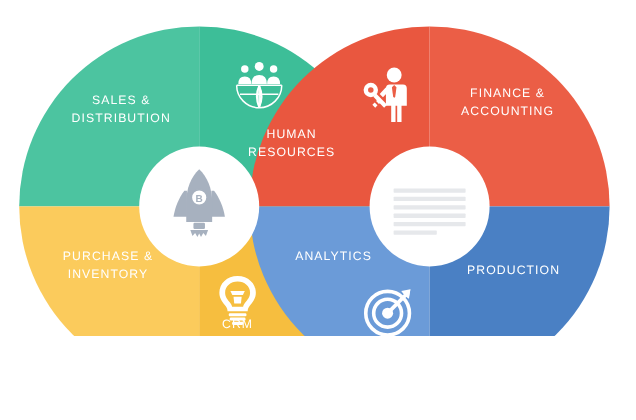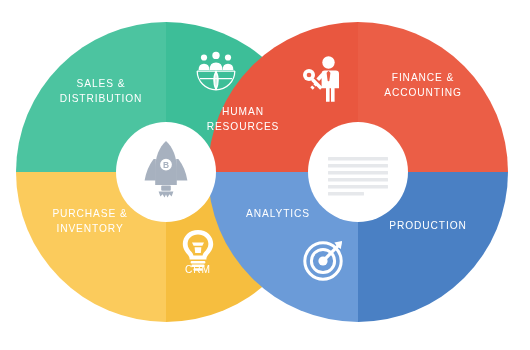--- a/index.html
+++ b/index.html
@@ -7,21 +7,21 @@
     margin: 0;
     padding: 0;
     background: #ffffff;
   }
   body {
     font-family: "Liberation Sans", sans-serif;
   }
   #stage {
     position: relative;
     width: 530px;
-    height: 350px;
+    height: 280px;
     overflow: hidden;
     background: #ffffff;
   }
   #diagram-svg {
     position: absolute;
     left: 0;
     top: 0;
     display: block;
   }
   .q-label {

